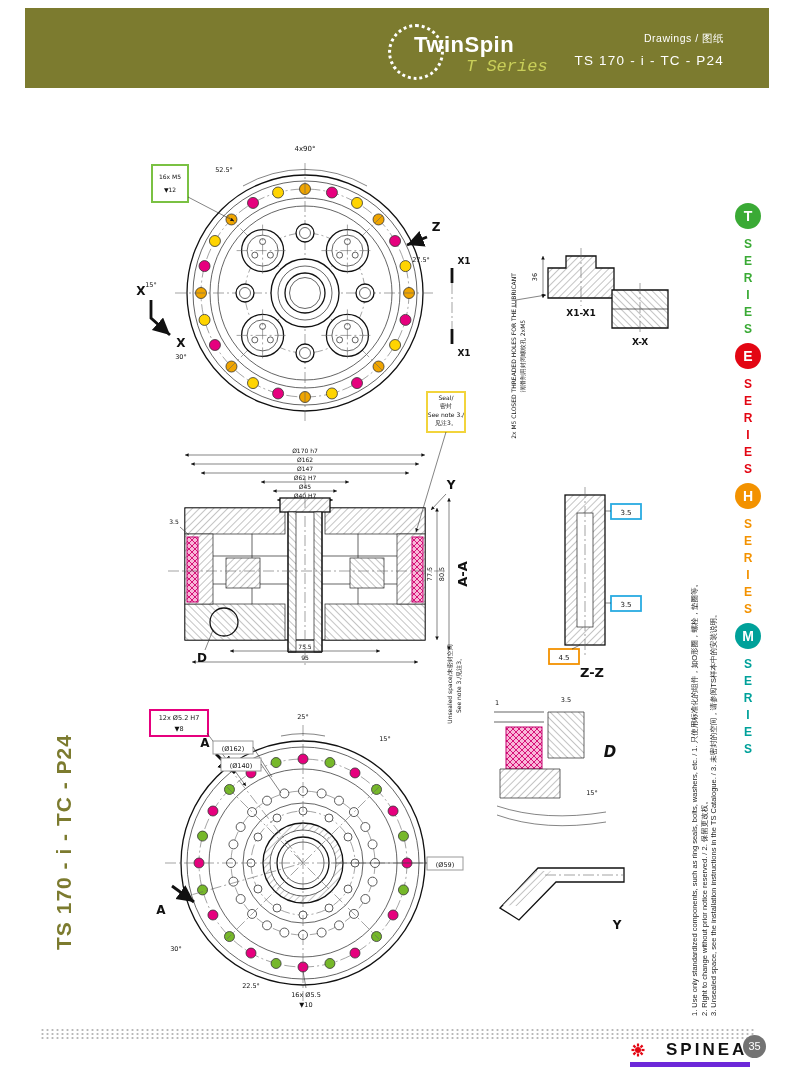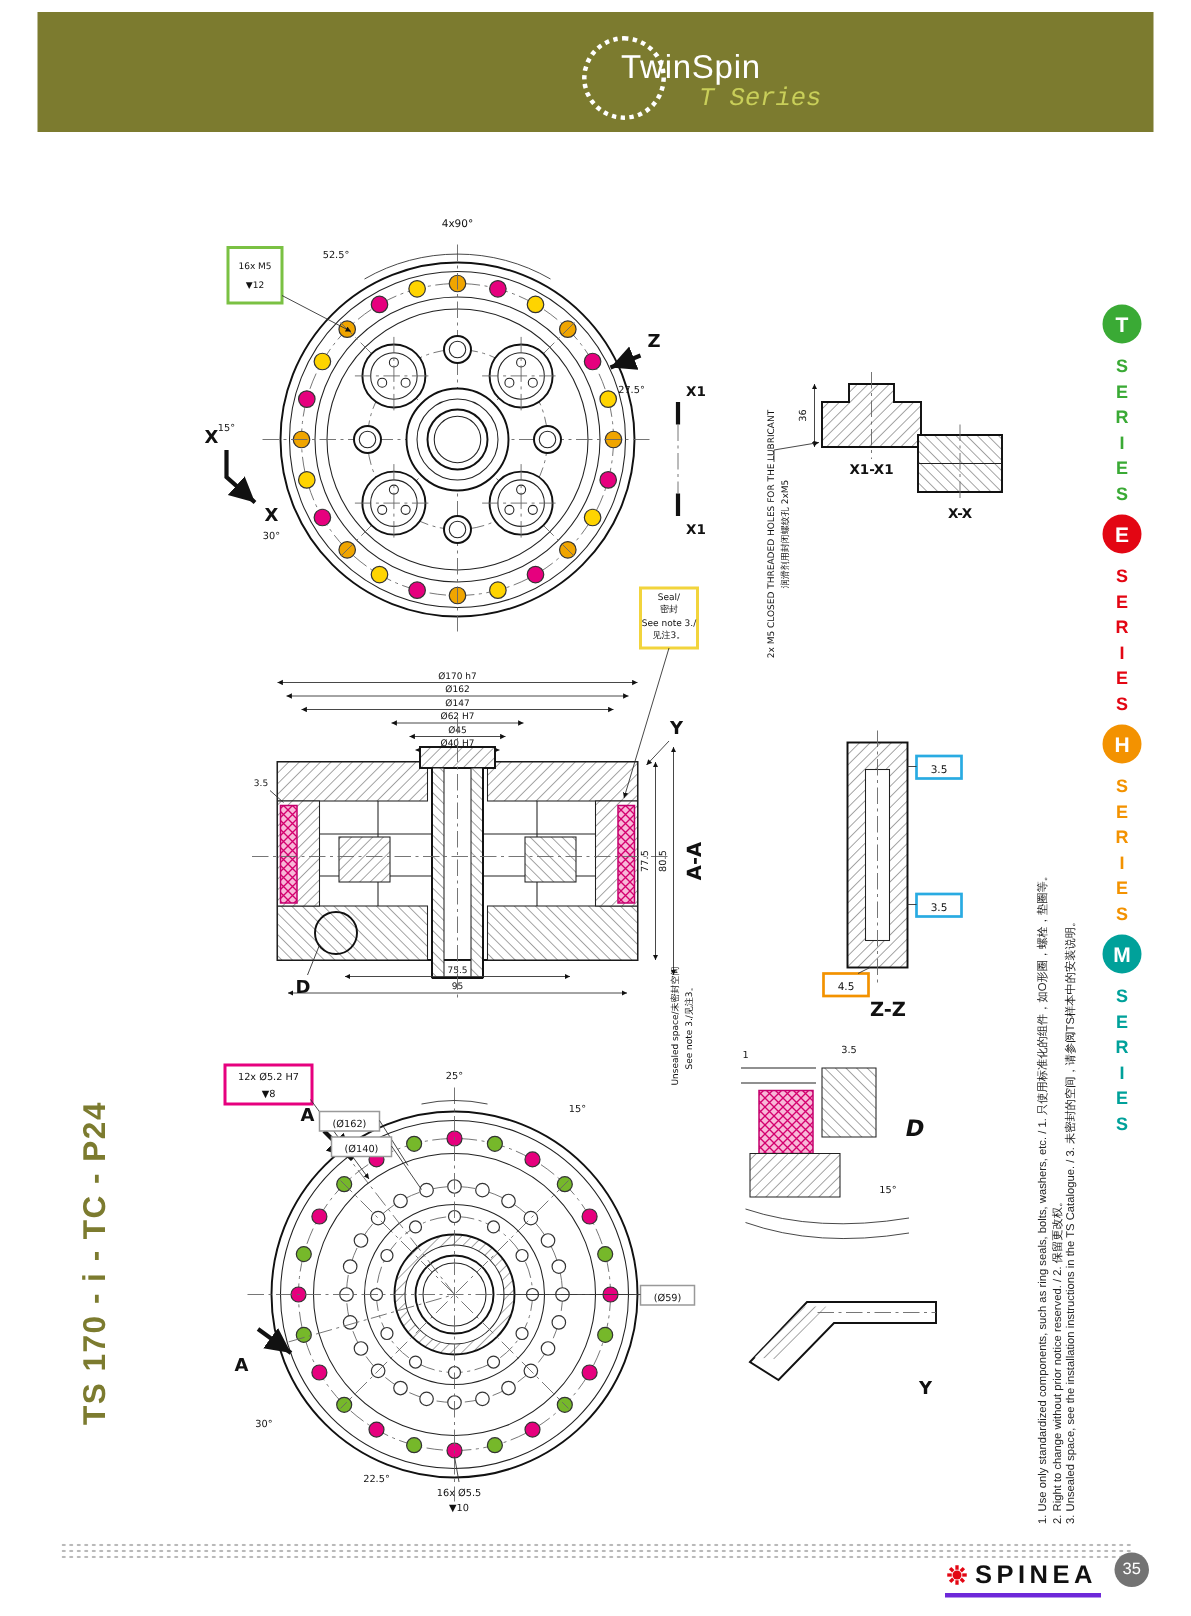--- a/index.html
+++ b/index.html
@@ -5,21 +5,21 @@
 <style>
   html,body{margin:0;padding:0;background:#fff;}
   body{width:794px;height:1077px;position:relative;overflow:hidden;
        font-family:"Liberation Sans",sans-serif;color:#111;}
 
   
   .band{position:absolute;left:25px;right:25px;top:8px;height:80px;background:#7c7b2f;}
   .logo{position:absolute;left:375px;top:16px;width:170px;height:56px;}
   .logo-ring{position:absolute;left:-12px;top:0px;width:50px;height:50px;
              border:3px dotted #fff;border-radius:50%;}
-  .logo-text{position:absolute;left:14px;top:8px;font-size:22px;font-weight:normal;color:#fff;letter-spacing:.5px;}
+  .logo-text{position:absolute;left:14px;top:8px;font-size:22px;font-weight:bold;color:#fff;letter-spacing:.5px;}
   .logo-series{position:absolute;left:66px;top:33px;font-family:Liberation Mono, monospace;
                font-style:italic;font-size:17px;color:#c9cf59;}
   .head-right{position:absolute;right:45px;top:24px;text-align:right;color:#fff;}
   .crumb{font-size:10.5px;letter-spacing:.5px;margin-bottom:7px;}
   .partno{font-size:13.5px;letter-spacing:1.2px;}
 
   
   .series-item{position:absolute;left:734px;width:28px;text-align:center;}
   .series-circle{display:block;width:26px;height:26px;margin:0 auto;border-radius:50%;
                  color:#fff;font-weight:bold;font-size:14px;line-height:26px;text-align:center;}
@@ -31,22 +31,22 @@
               transform:rotate(-90deg);transform-origin:0 0;
               font-size:21px;font-weight:bold;letter-spacing:1px;color:#7c7b2f;white-space:nowrap;}
   .notes{position:absolute;left:690px;top:1016px;width:430px;
          transform:rotate(-90deg);transform-origin:0 0;
          font-size:7.5px;line-height:9.5px;color:#222;white-space:nowrap;}
 
   
   .dots-band{position:absolute;left:40px;right:40px;top:1028px;height:11px;
              background-image:radial-gradient(#b8b8b8 1px,transparent 1.3px);
              background-size:5px 4px;}
-  .spinea{position:absolute;left:630px;top:1040px;display:flex;align-items:center;gap:4px;
-          border-bottom:3px solid #6d28d9;padding:0 3px 2px 0;}
+  .spinea{position:absolute;left:630px;top:1040px;display:flex;align-items:center;gap:20px;
+          border-bottom:5px solid #6d28d9;padding:0 3px 2px 0;}
   .spinea-text{font-size:17px;font-weight:bold;letter-spacing:3px;color:#111;}
   .page-badge{position:absolute;left:743px;top:1035px;width:23px;height:23px;border-radius:50%;
               background:#737373;color:#fff;font-size:11px;line-height:23px;text-align:center;}
 
   
   .drawings{position:absolute;left:0;top:0;}
   .s1{stroke:#222;stroke-width:.7;}
   .s2{stroke:#111;stroke-width:1.3;}
   .s3{stroke:#111;stroke-width:2.8;}
   .scl{stroke:#666;stroke-width:.6;stroke-dasharray:11 3 2 3;}
@@ -60,20 +60,24 @@
   .it{font-size:15px;font-weight:bold;font-style:italic;}
 </style>
 </head>
 <body>
 
 <header class="band">
   <div class="logo">
     <span class="logo-ring"></span>
     <span class="logo-text">TwinSpin</span>
     <span class="logo-series">T Series</span>
+  </div>
+  <div class="head-right">
+    <div class="crumb">Drawings / 图纸</div>
+    <div class="partno">TS 170 - i - TC - P24</div>
   </div>
 </header>
 
 <svg class="drawings" width="794" height="1077" viewBox="0 0 794 1077">
   <defs>
     <pattern id="h45" patternUnits="userSpaceOnUse" width="5" height="5" patternTransform="rotate(45)">
       <rect width="5" height="5" fill="#ffffff"></rect>
       <line x1="0" y1="0" x2="0" y2="5" stroke="#555" stroke-width="0.7"></line>
     </pattern>
     <pattern id="h135" patternUnits="userSpaceOnUse" width="5" height="5" patternTransform="rotate(-45)">

